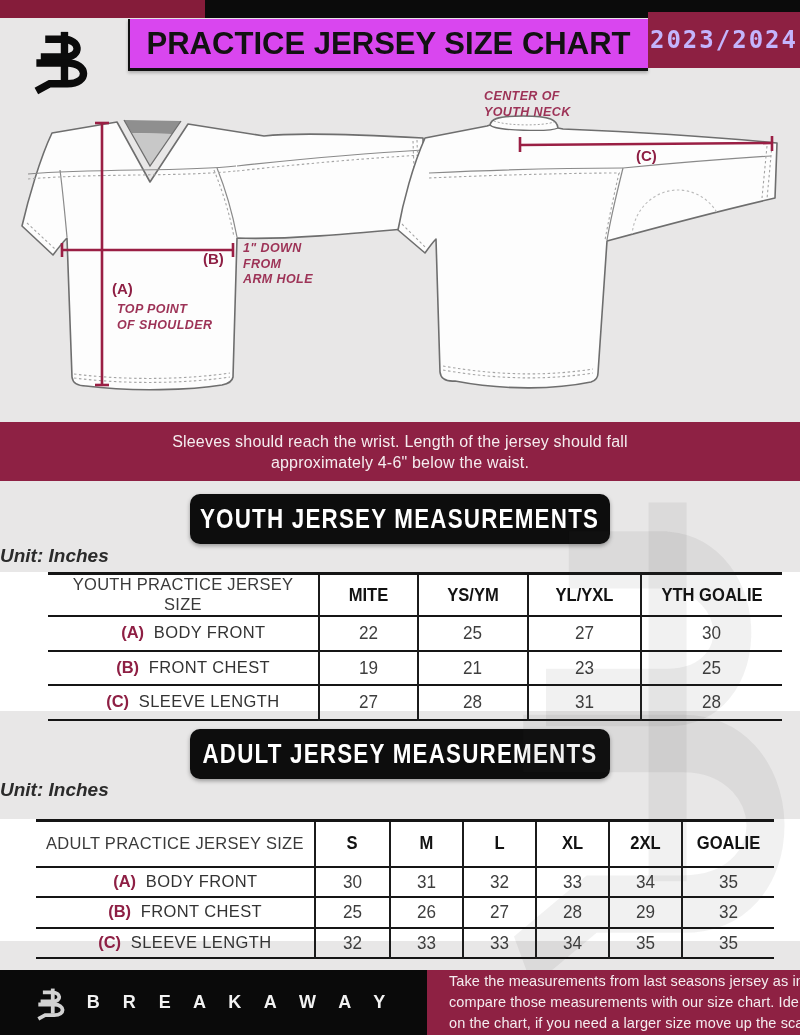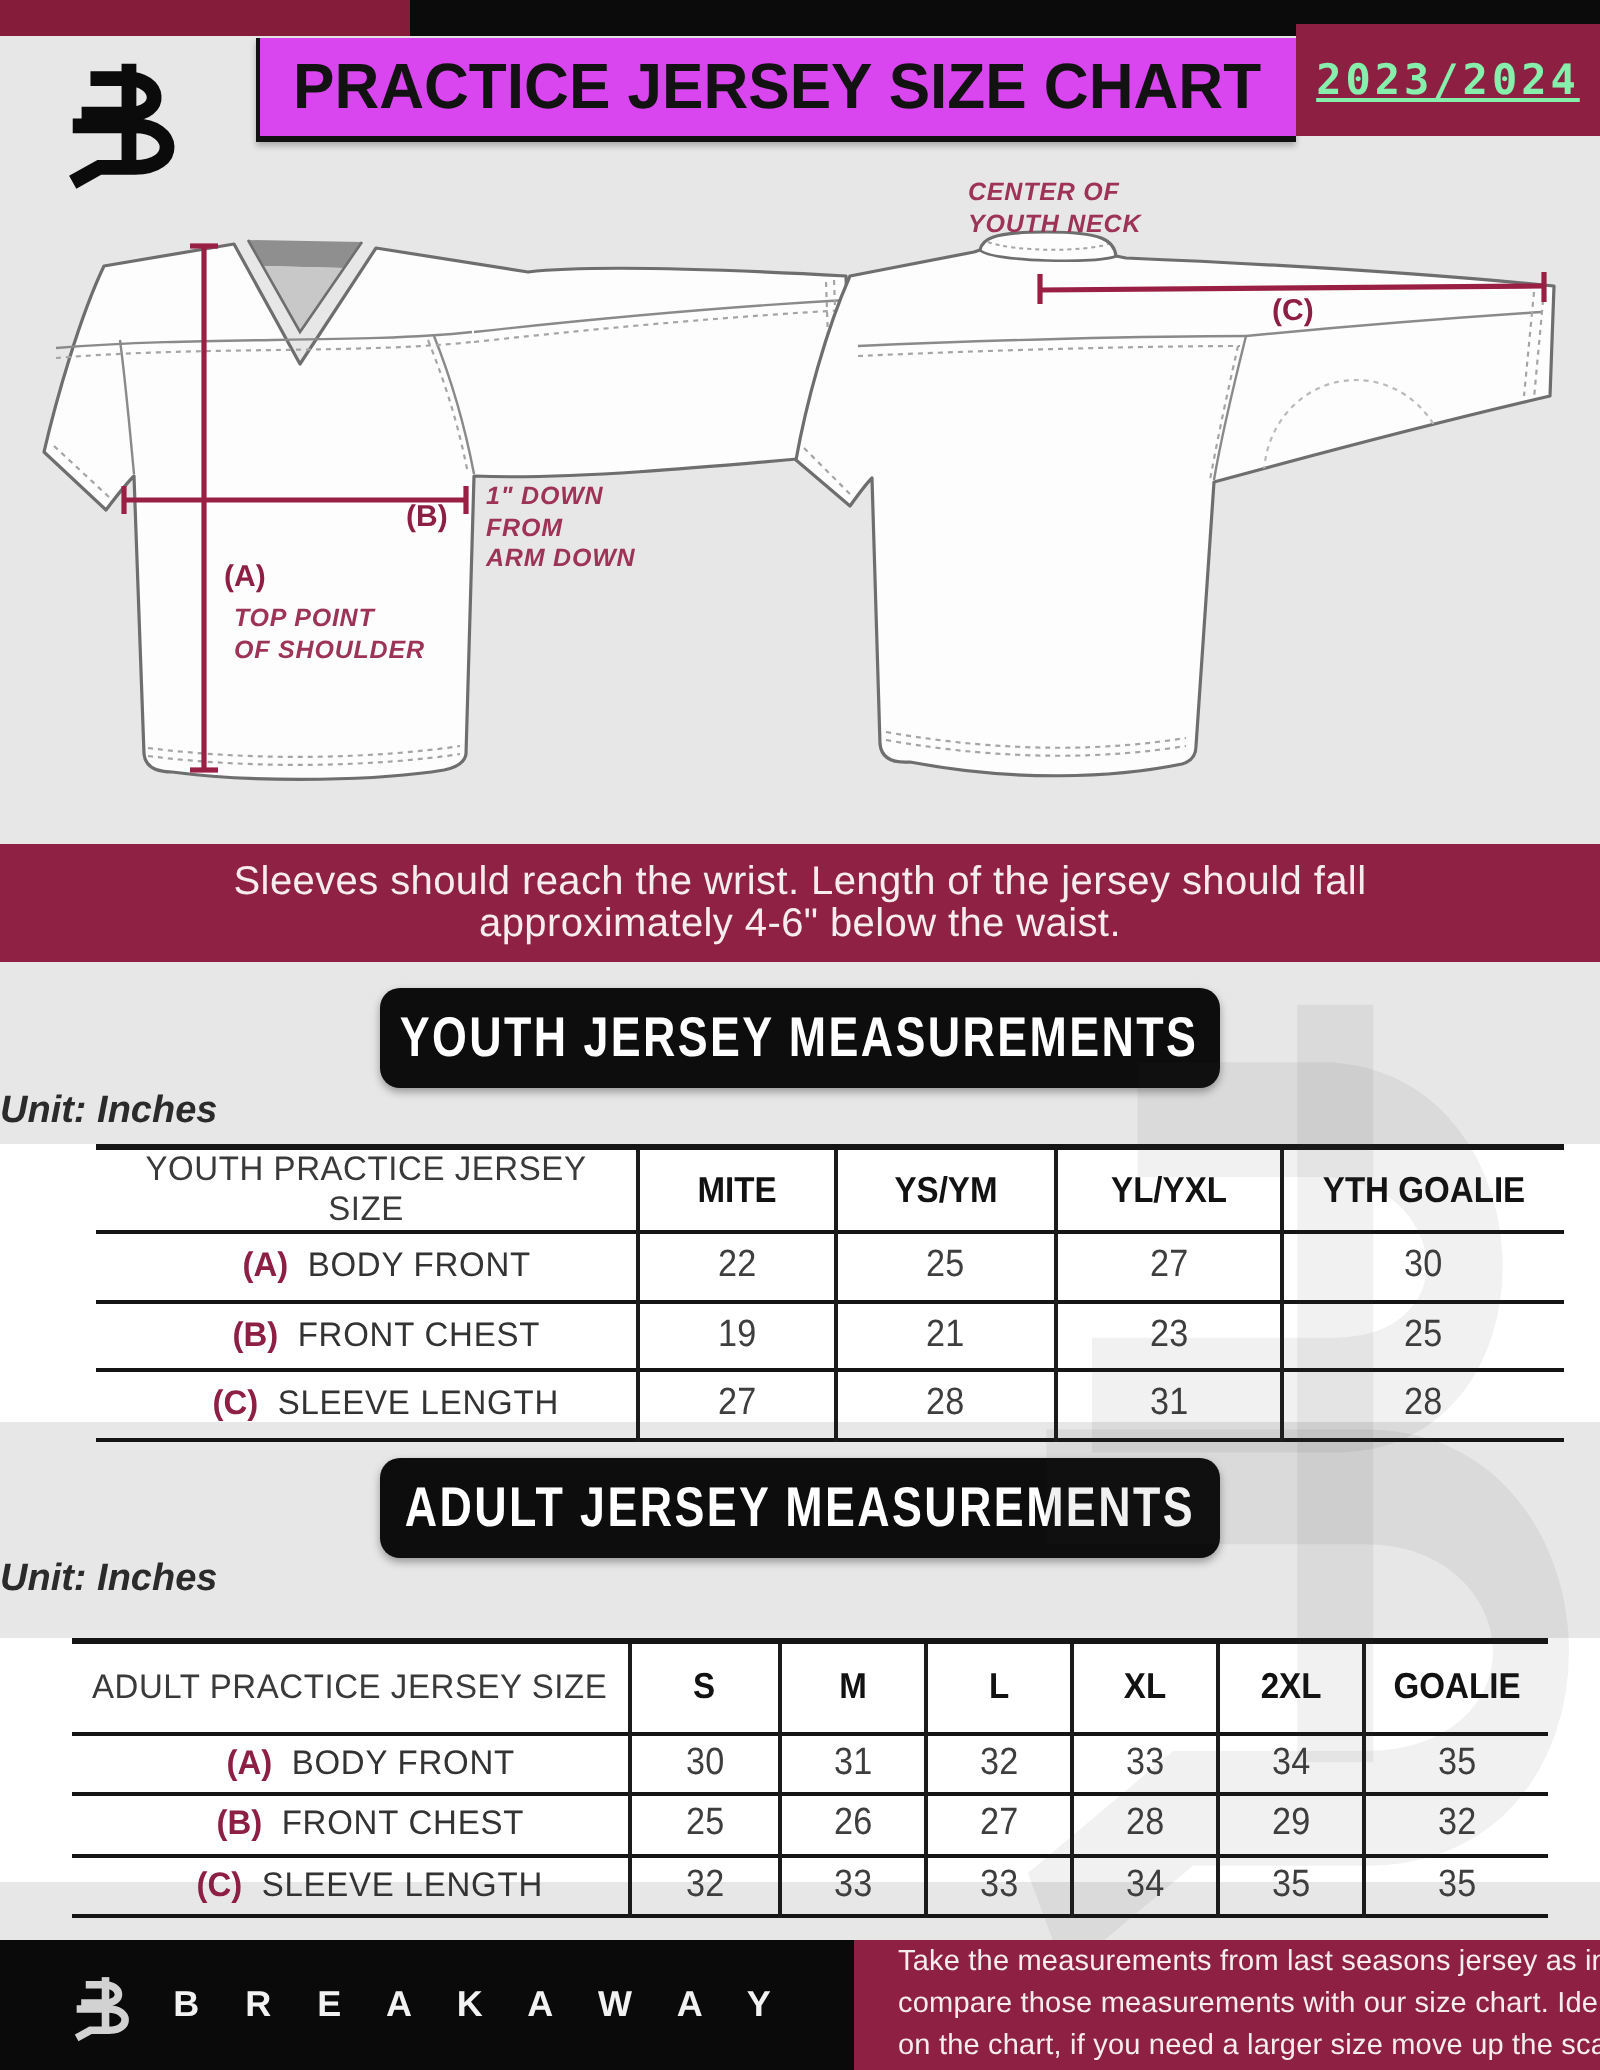--- a/index.html
+++ b/index.html
@@ -21,35 +21,35 @@
   }
   .title-box .t{
     font-size:32px;font-weight:700;color:#121212;letter-spacing:0px;
     display:inline-block;transform:scaleX(0.97);white-space:nowrap;
   }
   .season-box{
     left:648px;top:12px;width:152px;height:56px;background:#8D2042;
     display:flex;align-items:center;justify-content:center;z-index:3;
   }
   .season-box .t{
-    font-family:"DejaVu Sans Mono",monospace;font-weight:700;font-size:21px;
-    color:#86efac;letter-spacing:2px;white-space:nowrap;text-decoration:underline;
+    font-family:"DejaVu Sans Mono",monospace;font-weight:700;font-size:24px;
+    color:#c4b5fd;letter-spacing:2px;white-space:nowrap;
   }
   .brand-logo{left:26px;top:22px;z-index:3;}
 
   
   .meas-key{font-size:15px;font-weight:700;color:#8E1F44;z-index:2;}
   .meas-cap{font-size:12.5px;font-style:italic;font-weight:700;color:#9D3357;
             line-height:15.5px;letter-spacing:0.4px;z-index:2;white-space:nowrap;}
 
   
   .banner{
     left:0;top:422px;width:800px;height:59px;background:#8E2144;z-index:3;
     display:flex;flex-direction:column;align-items:center;justify-content:center;
-    color:#F5ECEF;font-size:20px;line-height:21px;letter-spacing:0.2px;
+    color:#F5ECEF;font-size:16px;line-height:21px;letter-spacing:0.2px;
   }
 
   
   .gray-mid1{left:0;top:481px;width:800px;height:91px;background:#E8E7E7;}
   .gray-mid2{left:0;top:711px;width:800px;height:108px;background:#E8E7E7;}
   .gray-bot{left:0;top:941px;width:800px;height:29px;background:#E8E7E7;}
 
   
   .pill{
     width:420px;height:50px;background:#0D0D0D;border-radius:10px;
@@ -169,21 +169,21 @@
       <path d="M42,142 H213"></path>
         <path d="M42,135 V149"></path>
         <path d="M213,135 V149"></path>
     </g>
   </svg>
 
   <div class="abs meas-key" style="left:203px;top:250px">(B)</div>
   <div class="abs meas-cap cap-lines" style="left:243px;top:241px">
       <div class="ln">1" DOWN</div>
       <div class="ln">FROM</div>
-      <div class="ln">ARM DOWN</div>
+      <div class="ln">ARM HOLE</div>
     </div>
   <div class="abs meas-key" style="left:112px;top:280px">(A)</div>
   <div class="abs meas-cap cap-lines" style="left:117px;top:302px">
       <div class="ln">TOP POINT</div>
       <div class="ln">OF SHOULDER</div>
     </div>
 
   <svg class="abs" style="left:395px;top:110px;z-index:1" width="400" height="290" viewBox="0 0 400 290">
     <defs>
       <clipPath id="backClip">

